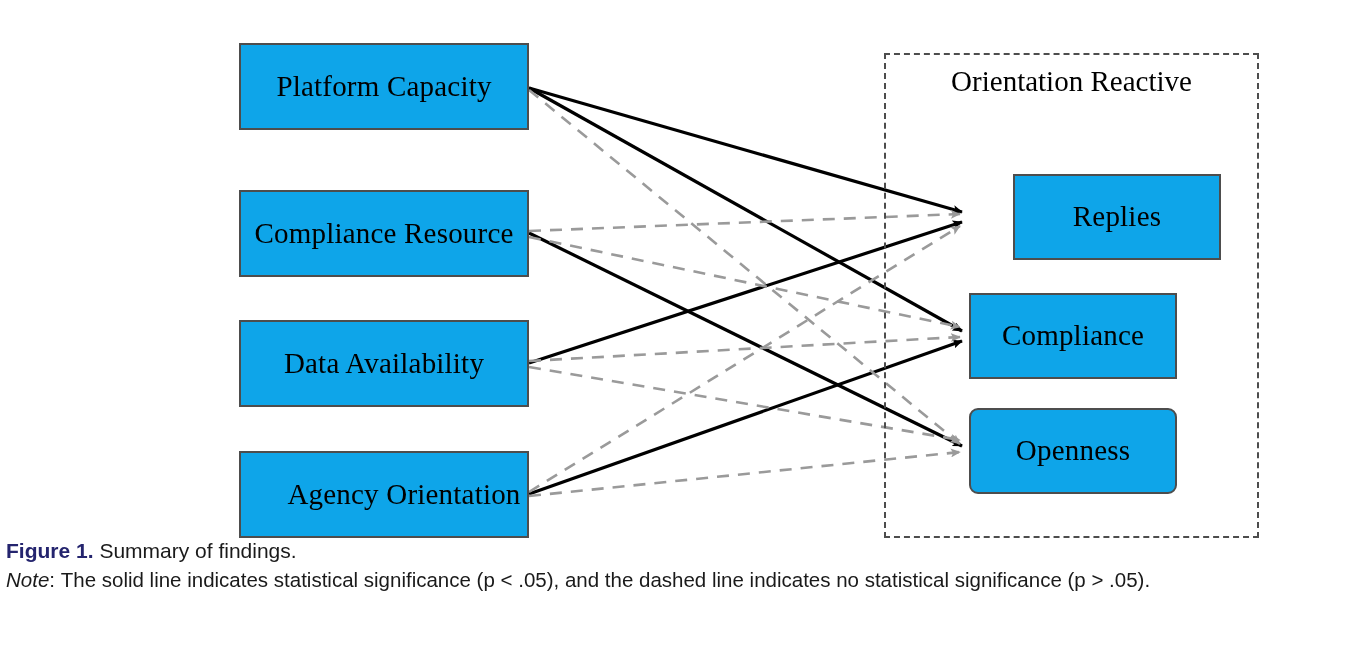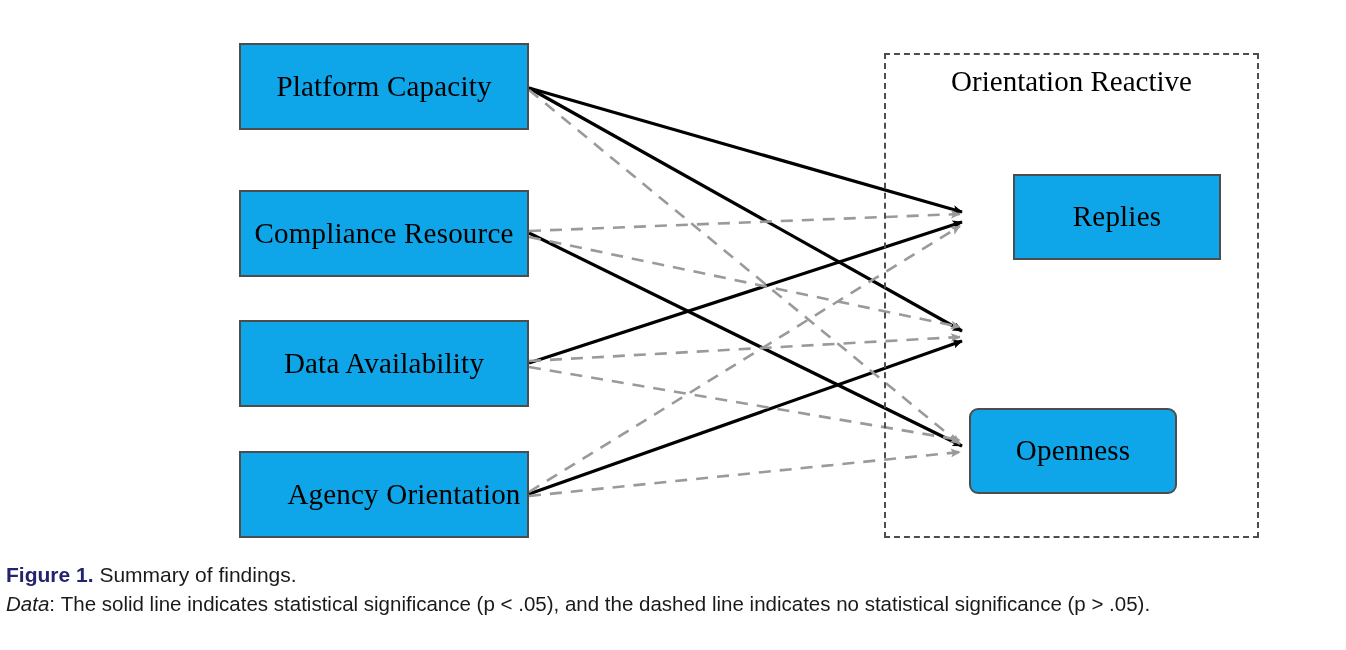--- a/index.html
+++ b/index.html
@@ -67,21 +67,21 @@
     text-align: center;
     font-family: "Liberation Serif", serif;
     font-size: 29px;
     line-height: 1.33;
     color: #000000;
     z-index: 2;
   }
   #caption-area {
     position: absolute;
     left: 0;
-    top: 560px;
+    top: 536px;
     width: 1346px;
     padding: 0 6px;
     box-sizing: border-box;
   }
   #caption-title-line {
     font-family: "Liberation Sans", sans-serif;
     font-size: 21px;
     line-height: 1.42;
     color: #1a1a1a;
     white-space: nowrap;
@@ -159,29 +159,32 @@
     </div>
 
     <div class="node-box" style="left:239px; top:451px; width:290px; height:87px;padding-left:40px;">
       <span class="node-label">Agency Orientation</span>
     </div>
 
     <div class="node-box" style="left:969px; top:174px; width:208px; height:86px;margin-left:44px;">
       <span class="node-label">Replies</span>
     </div>
 
+    <div class="node-box" style="left:969px; top:293px; width:208px; height:86px;">
+      <span class="node-label">Compliance</span>
+    </div>
 
     <div class="node-box" style="left:969px; top:408px; width:208px; height:86px;border-radius:9px;">
       <span class="node-label">Openness</span>
     </div>
 
   </div>
 
   <div id="caption-area">
     <div id="caption-title-line">
       <span id="caption-figure-label">Figure 1.</span><span>&nbsp;</span><span id="caption-title-text">Summary of findings.</span>
     </div>
     <div id="caption-note-line">
-      <span id="caption-note-label">Data</span><span>:</span><span>&nbsp;</span><span>The solid line indicates statistical significance (p &lt; .05), and the dashed line indicates no statistical significance (p &gt; .05).</span>
+      <span id="caption-note-label">Note</span><span>:</span><span>&nbsp;</span><span>The solid line indicates statistical significance (p &lt; .05), and the dashed line indicates no statistical significance (p &gt; .05).</span>
     </div>
   </div>
 
 </div>
 
 </body></html>

